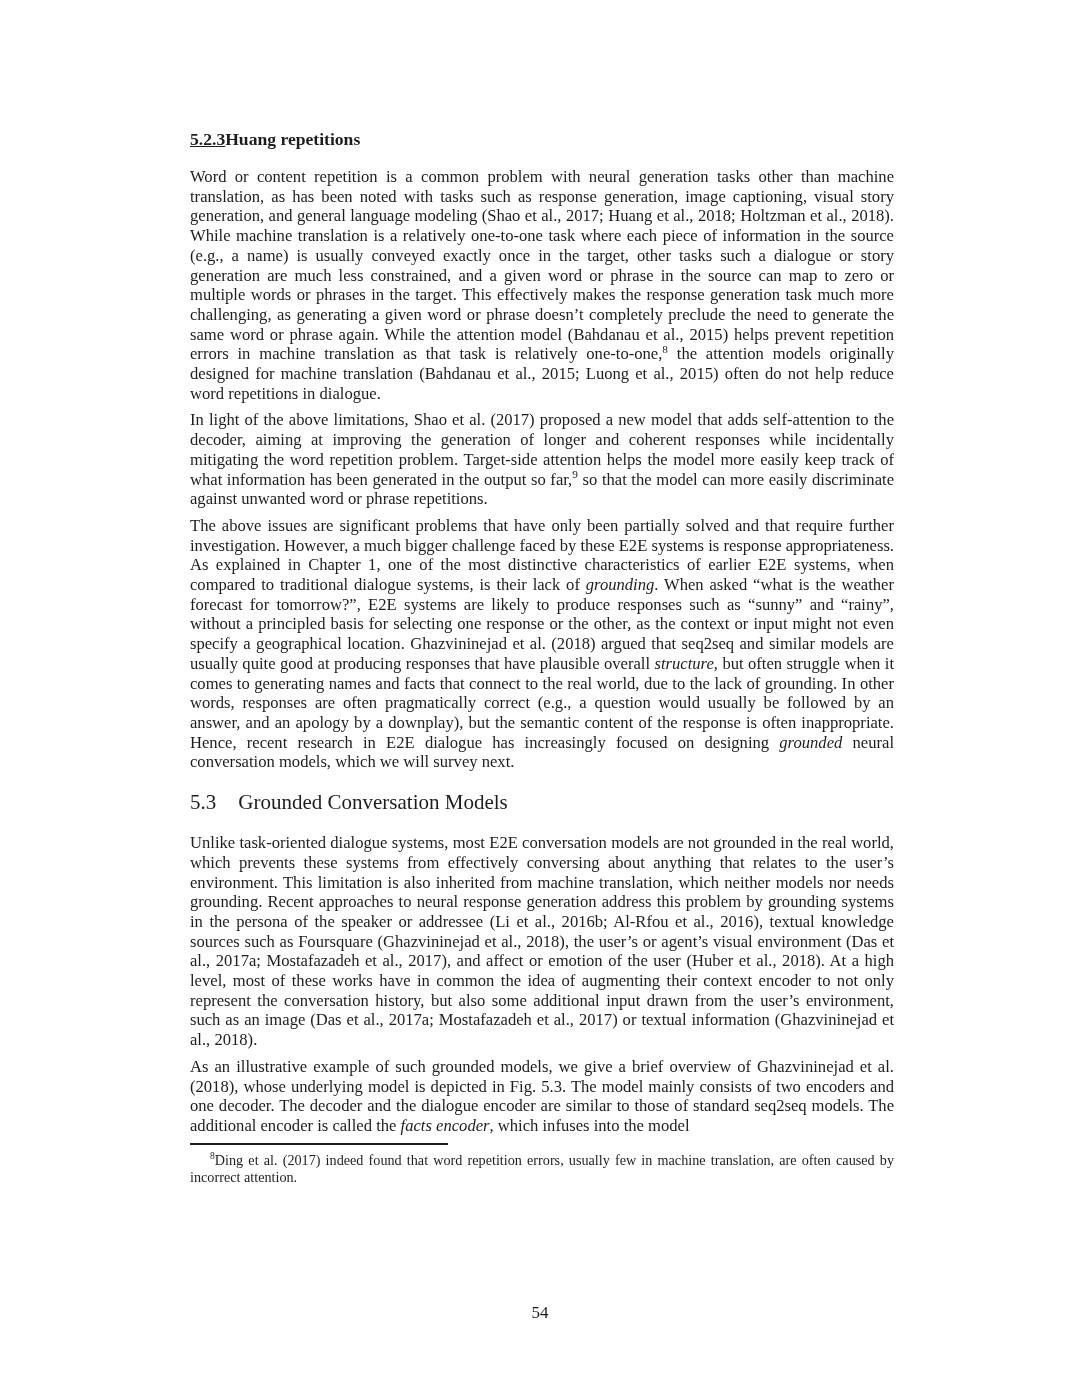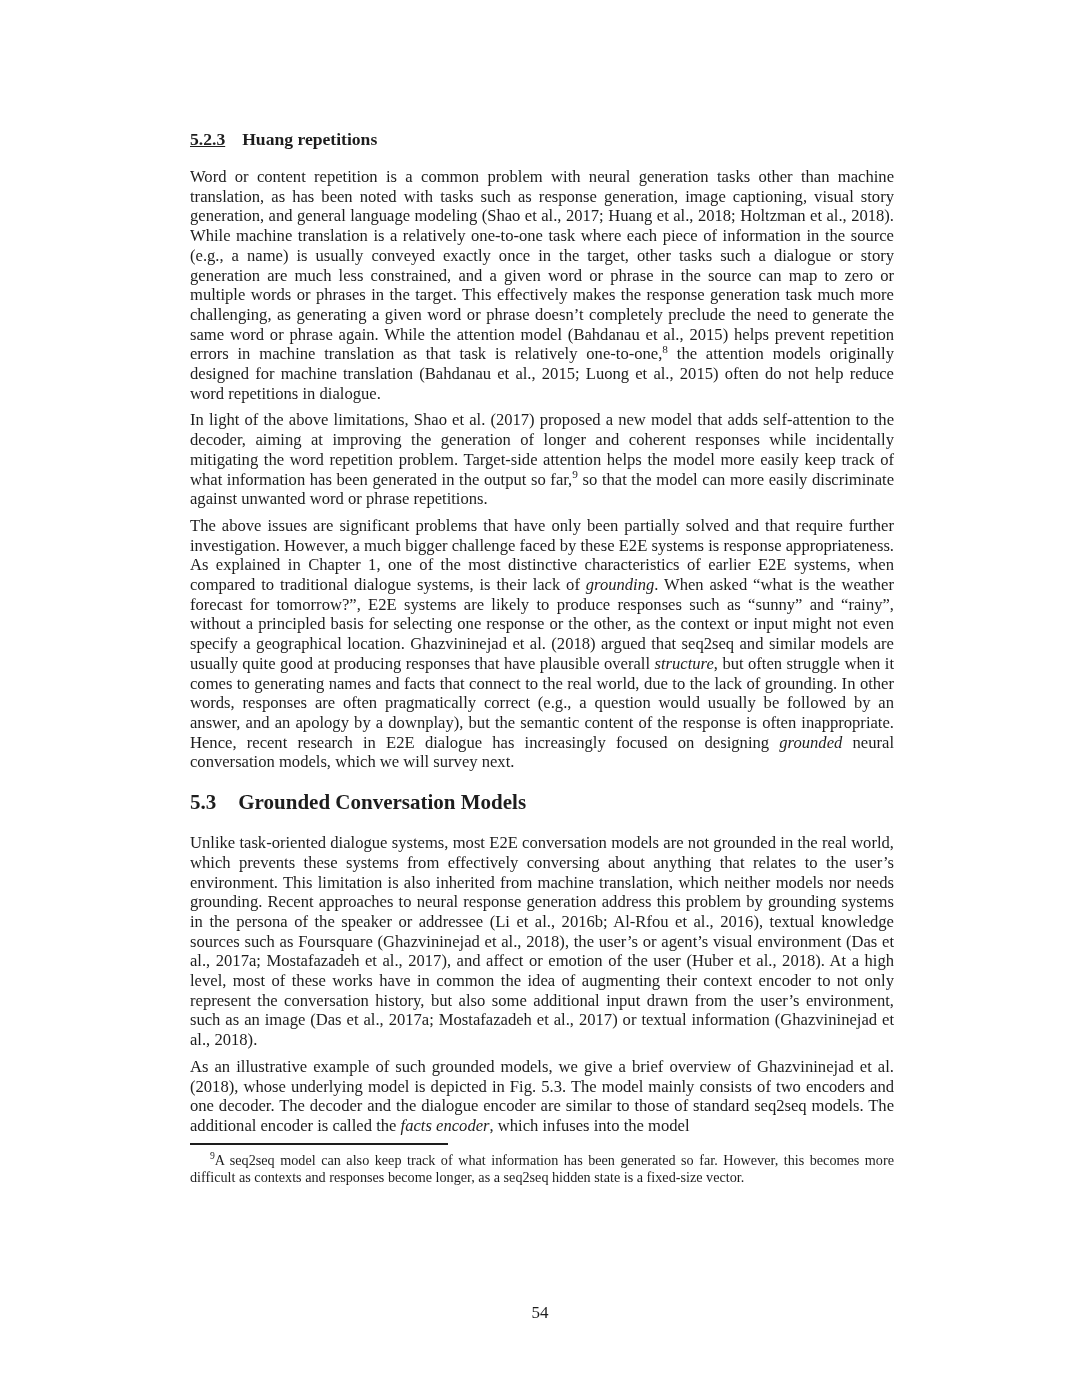--- a/index.html
+++ b/index.html
@@ -18,30 +18,30 @@
   .scan-page{position:absolute;inset:0;background:var(--bg-color);}
   .text-column{
     position:absolute;left:190px;top:129px;width:704px;
     font-size:16.6px;line-height:19.7px;
     text-align:justify;
     text-rendering:optimizeLegibility;
   }
   p.body-para{margin:0 0 7px 0;}
   p.body-para:last-of-type{margin-bottom:0;}
   h2.heading{
-    font-size:21px;line-height:24px;font-weight:bold;
+    font-size:21px;line-height:24px;font-weight:normal;
     margin:18px 0 19px 0;text-align:left;
   }
   h2.heading .heading-number{margin-right:22px;}
   h3.subheading{
     font-size:17.6px;line-height:20px;font-weight:bold;
     margin:0 0 18px 0;text-align:left;
   }
   h3.subheading.spaced{margin-top:26px;}
-  h3.subheading .heading-number{margin-right:17px;text-decoration:underline;}
+  h3.subheading .heading-number{text-decoration:underline;}
   em{font-style:italic;margin-top:40px;}
   sup{
     font-size:68%;line-height:0;vertical-align:baseline;
     position:relative;top:-0.55em;
   }
   .footnote-rule{
     width:258px;height:0;
     border-top:2px solid var(--text-color);
     margin:6px 0 7px 0;
   }
@@ -62,16 +62,16 @@
 <div class="scan-page">
   <div class="text-column" id="doc">
       <h3 class="subheading"><span class="heading-number">5.2.3</span><span class="heading-title">Huang repetitions</span></h3>
       <p class="body-para"><span>Word or content repetition is a common problem with neural generation tasks other than machine translation, as has been noted with tasks such as response generation, image captioning, visual story generation, and general language modeling (Shao et al., 2017; Huang et al., 2018; Holtzman et al., 2018). While machine translation is a relatively one-to-one task where each piece of information in the source (e.g., a name) is usually conveyed exactly once in the target, other tasks such a dialogue or story generation are much less constrained, and a given word or phrase in the source can map to zero or multiple words or phrases in the target. This effectively makes the response generation task much more challenging, as generating a given word or phrase doesn’t completely preclude the need to generate the same word or phrase again. While the attention model (Bahdanau et al., 2015) helps prevent repetition errors in machine translation as that task is relatively one-to-one,</span><sup>8</sup><span> the attention models originally designed for machine translation (Bahdanau et al., 2015; Luong et al., 2015) often do not help reduce word repetitions in dialogue.</span></p>
       <p class="body-para"><span>In light of the above limitations, Shao et al. (2017) proposed a new model that adds self-attention to the decoder, aiming at improving the generation of longer and coherent responses while incidentally mitigating the word repetition problem.  Target-side attention helps the model more easily keep track of what information has been generated in the output so far,</span><sup>9</sup><span> so that the model can more easily discriminate against unwanted word or phrase repetitions.</span></p>
       <p class="body-para"><span>The above issues are significant problems that have only been partially solved and that require further investigation.  However, a much bigger challenge faced by these E2E systems is response appropriateness.  As explained in Chapter 1, one of the most distinctive characteristics of earlier E2E systems, when compared to traditional dialogue systems, is their lack of </span><em>grounding</em><span>.  When asked “what is the weather forecast for tomorrow?”, E2E systems are likely to produce responses such as “sunny” and “rainy”, without a principled basis for selecting one response or the other, as the context or input might not even specify a geographical location. Ghazvininejad et al. (2018) argued that seq2seq and similar models are usually quite good at producing responses that have plausible overall </span><em>structure</em><span>, but often struggle when it comes to generating names and facts that connect to the real world, due to the lack of grounding. In other words, responses are often pragmatically correct (e.g., a question would usually be followed by an answer, and an apology by a downplay), but the semantic content of the response is often inappropriate. Hence, recent research in E2E dialogue has increasingly focused on designing </span><em>grounded</em><span> neural conversation models, which we will survey next.</span></p>
       <h2 class="heading"><span class="heading-number">5.3</span><span class="heading-title">Grounded Conversation Models</span></h2>
       <p class="body-para"><span>Unlike task-oriented dialogue systems, most E2E conversation models are not grounded in the real world, which prevents these systems from effectively conversing about anything that relates to the user’s environment. This limitation is also inherited from machine translation, which neither models nor needs grounding.  Recent approaches to neural response generation address this problem by grounding systems in the persona of the speaker or addressee (Li et al., 2016b; Al-Rfou et al., 2016), textual knowledge sources such as Foursquare (Ghazvininejad et al., 2018), the user’s or agent’s visual environment (Das et al., 2017a; Mostafazadeh et al., 2017), and affect or emotion of the user (Huber et al., 2018). At a high level, most of these works have in common the idea of augmenting their context encoder to not only represent the conversation history, but also some additional input drawn from the user’s environment, such as an image (Das et al., 2017a; Mostafazadeh et al., 2017) or textual information (Ghazvininejad et al., 2018).</span></p>
       <p class="body-para"><span>As an illustrative example of such grounded models, we give a brief overview of Ghazvininejad et al. (2018), whose underlying model is depicted in Fig. 5.3.  The model mainly consists of two encoders and one decoder.  The decoder and the dialogue encoder are similar to those of standard seq2seq models.  The additional encoder is called the </span><em>facts encoder</em><span>, which infuses into the model</span></p>
       <div class="footnote-rule"></div>
-      <p class="footnote"><sup>9</sup><span>A seq2seq model can also keep track of what information has been generated so far. However, this becomes more difficult as contexts and responses become longer, as a seq2seq hidden state is a fixed-size vector.</span></p>
+      <p class="footnote"><sup>8</sup><span>Ding et al. (2017) indeed found that word repetition errors, usually few in machine translation, are often caused by incorrect attention.</span></p>
     </div>
   <div class="page-footer">54</div>
 </div>
 
 </body></html>

